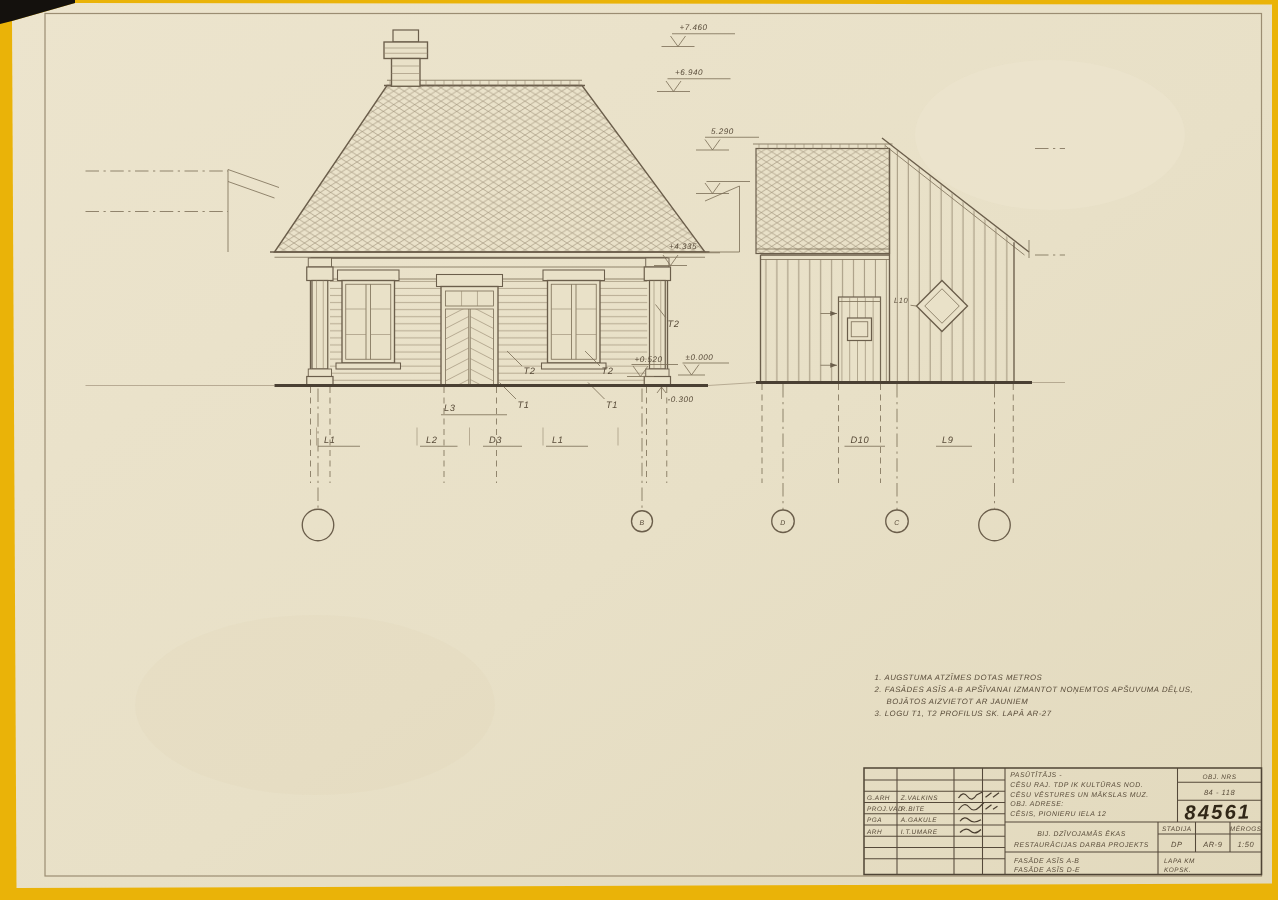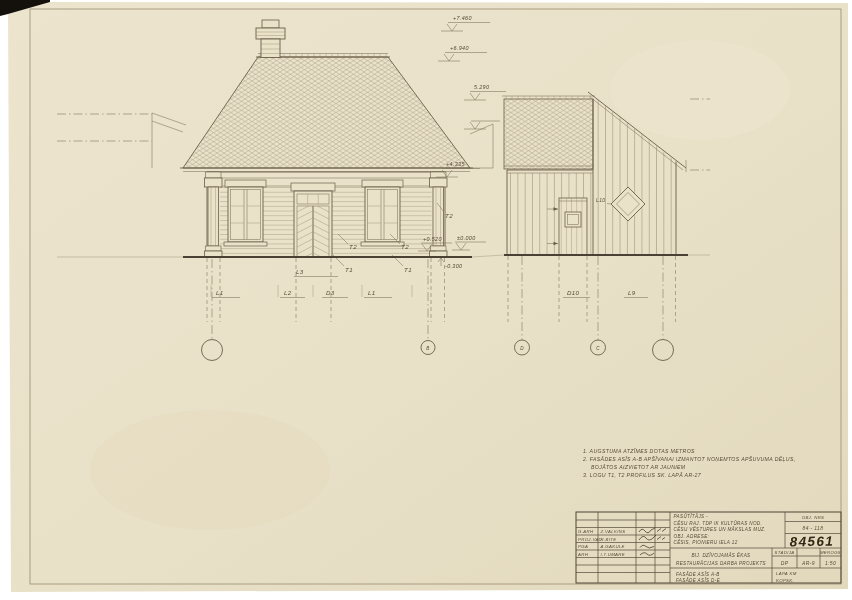--- a/index.html
+++ b/index.html
@@ -1,16 +1,16 @@
 <!DOCTYPE html>
 <html><head>
 <meta charset="utf-8">
 <style>
   html,body{margin:0;padding:0;background:#14110d;}
-  .stage{position:relative;width:852px;height:600px;background:#ffffff;overflow:hidden;
+  .stage{position:relative;width:852px;height:600px;background:#eab308;overflow:hidden;
          font-family:"Liberation Sans",sans-serif;}
   svg{position:absolute;left:0;top:0;}
   
   .s1{stroke:#6b5e4b;stroke-width:.9;fill:none;}
   .s2{stroke:#7d7059;stroke-width:.55;fill:none;}
   .s3{stroke:#95876e;stroke-width:.4;fill:none;}
   .sb{stroke:#4a4033;stroke-width:2;fill:none;}
   .dash{stroke-dasharray:4 3;}
   .dd{stroke-dasharray:9 3 1.5 3;}
   .fp{fill:#e9e1c8;}

